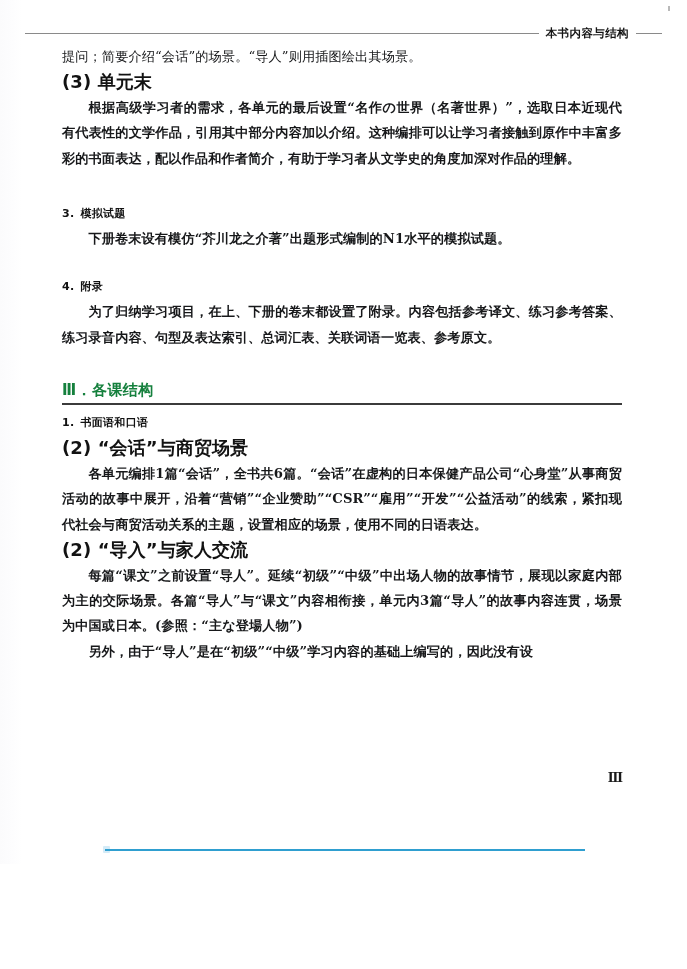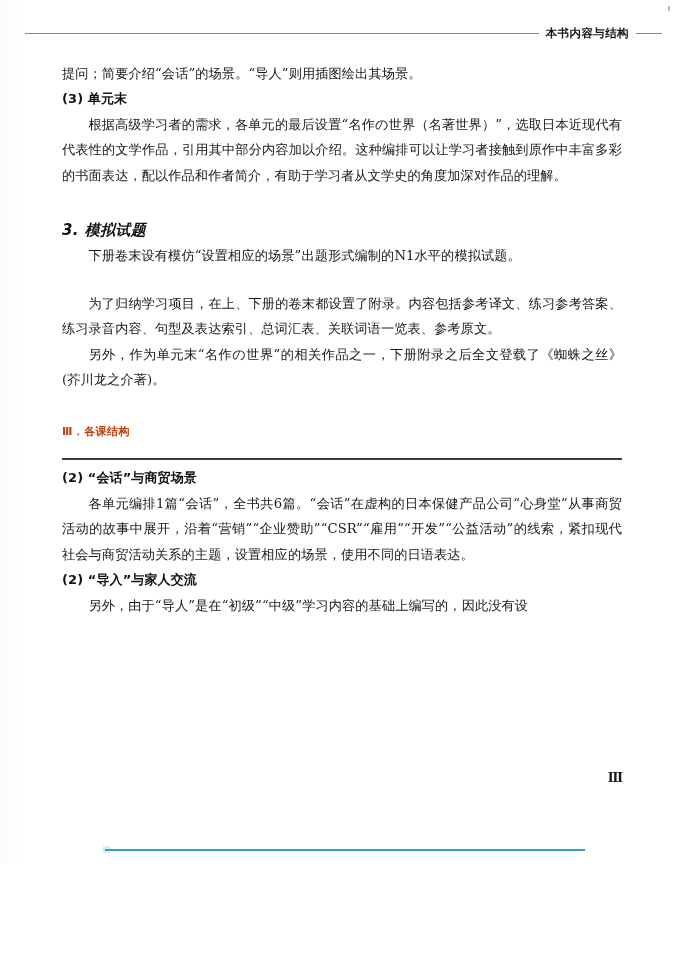--- a/index.html
+++ b/index.html
@@ -64,70 +64,69 @@
     top: 6px;
     width: 2px;
     height: 5px;
     background: #b9b9b9;
   }
 
   
   .column {
     position: absolute;
     left: 62px;
-    top: 61px;
+    top: 44px;
     width: 560px;
   }
 
   p, h3, h4 {
     margin: 0;
     padding: 0;
   }
 
   .para {
     font-size: 13.2px;
     line-height: 25.4px;
     color: #17181a;
     text-align: justify;
     text-justify: inter-ideograph;
     letter-spacing: .1px;
   }
-  .para.indent { text-indent: 2em; }
+  .para.indent { text-indent: 2em; font-weight: bold; }
   .para.flush  { text-indent: 0; }
 
   
   .subhead {
     font-family: "DejaVu Sans", "Liberation Sans", sans-serif;
     font-weight: bold;
-    font-size: 13px;
+    font-size: 18px;
     line-height: 25.4px;
     color: #121212;
     letter-spacing: .1px;
   }
   
   .numhead {
     font-family: "DejaVu Sans", "Liberation Sans", sans-serif;
     font-weight: bold;
-    font-size: 15px;
+    font-size: 11px;
     line-height: 25.4px;
     color: #121212;
     letter-spacing: .3px;
-    font-style: italic;
   }
   .numhead .num { margin-right: 6px; }
 
   
   .section-head {
     font-family: "DejaVu Sans", "Liberation Sans", sans-serif;
     font-weight: bold;
-    font-size: 11px;
+    font-size: 15px;
     line-height: 20px;
-    color: #c2410c;
+    color: #15803d;
     letter-spacing: .4px;
-    padding-bottom: 15px;
+    padding-bottom: 2px;
   }
   .section-rule {
     height: 2px;
     background: #3b3b3b;
     margin: 1px 0 5px 0;
     width: 100%;
   }
 
   .gap-lg { height: 30px; }
   .gap-md { height: 22px; }
@@ -177,32 +176,34 @@
     <span class="rh-rule right"></span>
   </div>
   <span class="rh-dot"></span>
 
   <div class="column">
       <p class="para flush">提问；简要介绍“会话”的场景。“导人”则用插图绘出其场景。</p>
       <h4 class="subhead">(3) 单元末</h4>
       <p class="para indent">根据高级学习者的需求，各单元的最后设置“名作の世界（名著世界）”，选取日本近现代有代表性的文学作品，引用其中部分内容加以介绍。这种编排可以让学习者接触到原作中丰富多彩的书面表达，配以作品和作者简介，有助于学习者从文学史的角度加深对作品的理解。</p>
       <div class="gap-lg"></div>
       <h3 class="numhead"><span class="num">3.</span><span>模拟试题</span></h3>
-      <p class="para indent">下册卷末设有模仿“设置相应的场景”出题形式编制的N1水平的模拟试题。</p>
+      <p class="para indent">下册卷末设有模仿“芥川龙之介著”出题形式编制的N1水平的模拟试题。</p>
       <div class="gap-md"></div>
+      <h3 class="numhead"><span class="num">4.</span><span>附录</span></h3>
       <p class="para indent">为了归纳学习项目，在上、下册的卷末都设置了附录。内容包括参考译文、练习参考答案、练习录音内容、句型及表达索引、总词汇表、关联词语一览表、参考原文。</p>
-      <p class="para indent">另外，作为单元末“名作の世界”的相关作品之一，下册附录之后全文登载了《蜘蛛之丝》(芥川龙之介著)。</p>
       <div class="gap-lg"></div>
       <div>
         <h3 class="section-head">Ⅲ．各课结构</h3>
         <div class="section-rule"></div>
       </div>
+      <h3 class="numhead"><span class="num">1.</span><span>书面语和口语</span></h3>
       <h4 class="subhead">(2) “会话”与商贸场景</h4>
       <p class="para indent">各单元编排1篇“会话”，全书共6篇。“会话”在虚构的日本保健产品公司“心身堂”从事商贸活动的故事中展开，沿着“营销”“企业赞助”“CSR”“雇用”“开发”“公益活动”的线索，紧扣现代社会与商贸活动关系的主题，设置相应的场景，使用不同的日语表达。</p>
       <h4 class="subhead">(2) “导入”与家人交流</h4>
+      <p class="para indent">每篇“课文”之前设置“导人”。延续“初级”“中级”中出场人物的故事情节，展现以家庭内部为主的交际场景。各篇“导人”与“课文”内容相衔接，单元内3篇“导人”的故事内容连贯，场景为中国或日本。(参照：“主な登場人物”)</p>
       <p class="para indent">另外，由于“导人”是在“初级”“中级”学习内容的基础上编写的，因此没有设</p>
     </div>
 
   <div class="folio">Ⅲ</div>
 
   <div class="bottom-rule-cap"></div>
   <div class="bottom-rule"></div>
 
 </div>
 

